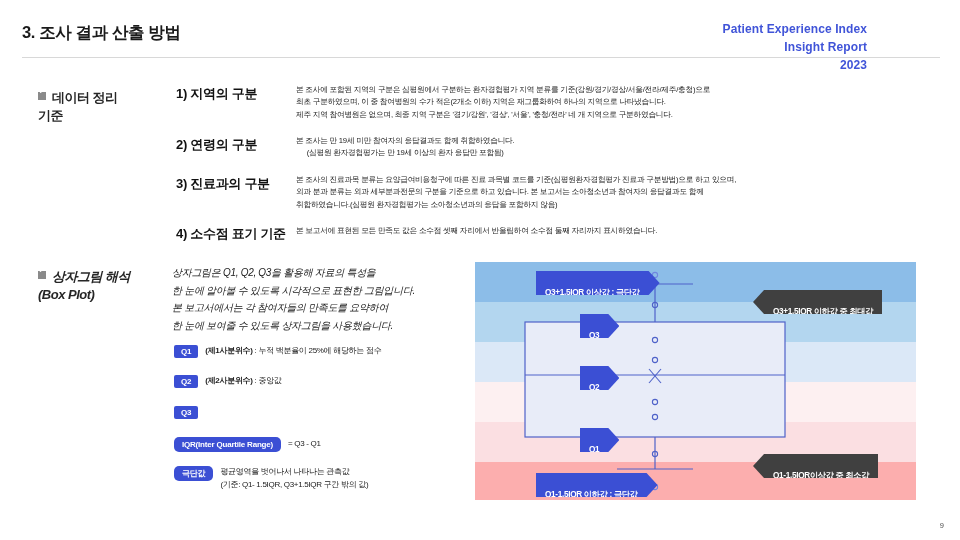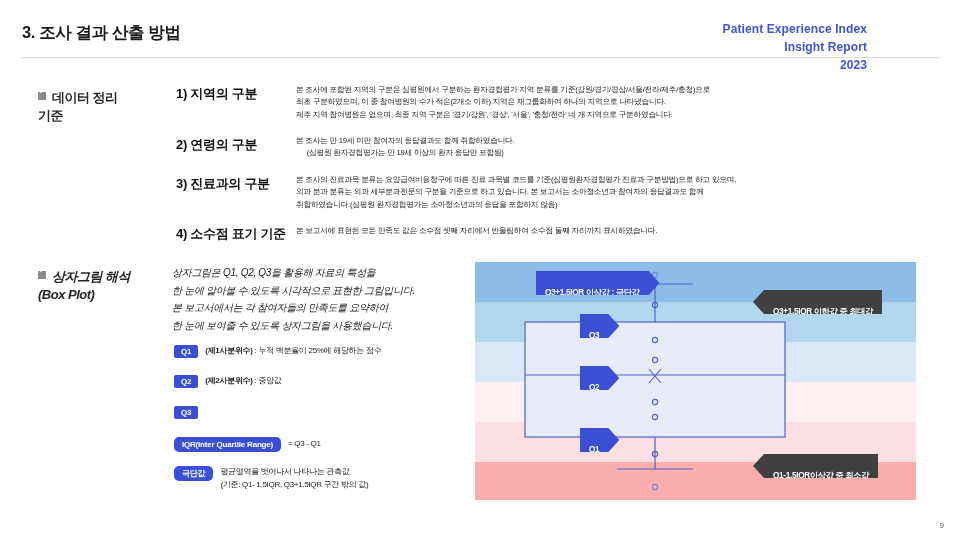--- a/index.html
+++ b/index.html
@@ -212,15 +212,16 @@
     <circle cx="180" cy="192" r="2.6" fill="none" stroke="#4f62c9" stroke-width="1.1"></circle>
     <circle cx="180" cy="225" r="2.6" fill="none" stroke="#6f86e0" stroke-width="1.1"></circle>
   </svg>
 
   <div class="tag right-point" style="left:61px; top:9px;">Q3+1.5IQR 이상값 : 극단값</div>
   <div class="tag left-point violet" style="left:278px; top:28px;">Q3+1.5IQR 이하값 중 최대값</div>
   <div class="tag right-point" style="left:105px; top:52px;">Q3</div>
   <div class="tag right-point" style="left:105px; top:104px;">Q2</div>
   <div class="tag right-point" style="left:105px; top:166px;">Q1</div>
   <div class="tag left-point violet" style="left:278px; top:192px;">Q1-1.5IQR이상값 중 최소값</div>
+  <div class="tag right-point" style="left:61px; top:211px;">Q1-1.5IQR 이하값 : 극단값</div>
 </div>
 
 <div id="page-number">9</div>
 
 </body></html>

